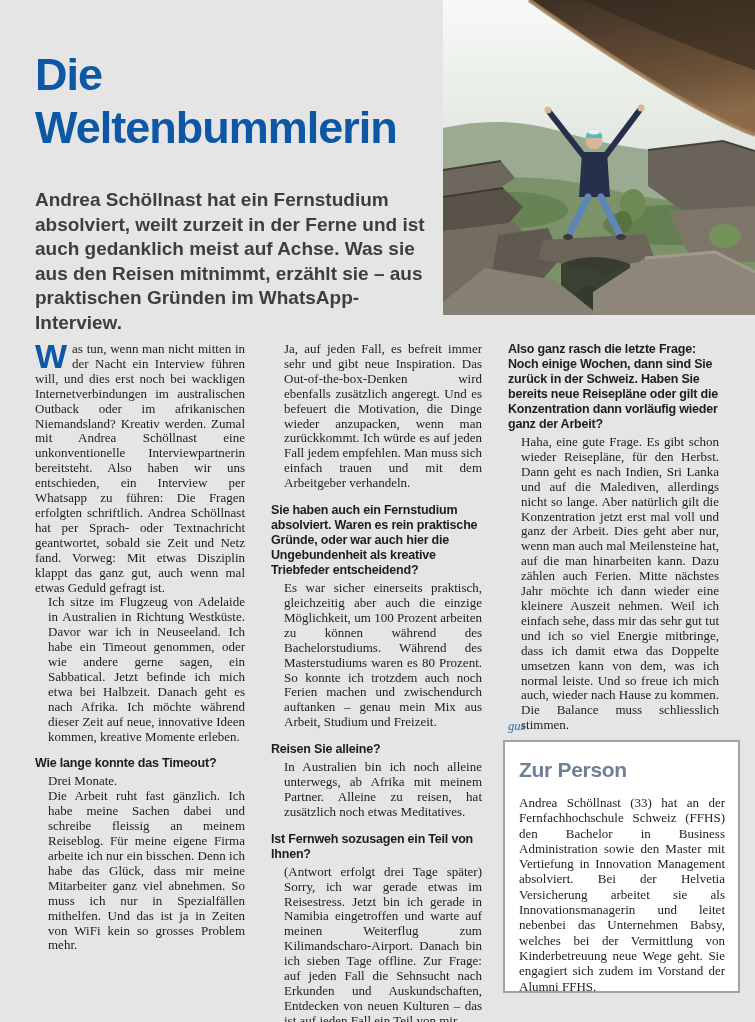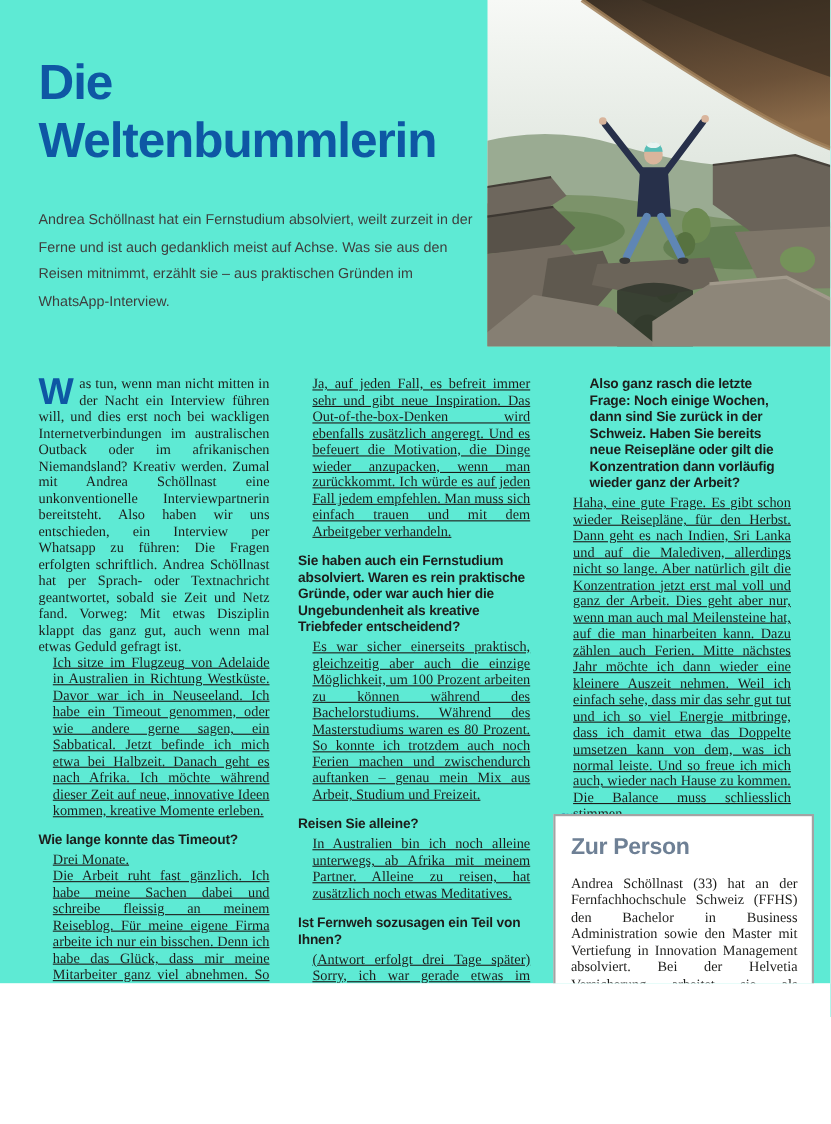--- a/index.html
+++ b/index.html
@@ -1,52 +1,52 @@
 <!DOCTYPE html>
 <html lang="de"><head>
 <meta charset="utf-8">
 <style>
   html,body { margin:0; padding:0; background:#ffffff; }
   .page {
-    position:relative; width:755px; height:894px; margin:0 auto;
-    background:#5eead4; overflow:hidden;
+    position:relative; width:755px; height:1022px; margin:0 auto;
+    background:#e5e5e5; overflow:hidden;
     font-family:"Liberation Sans", sans-serif;
     color:var(--text-dark,#1d1d1b);
   }
   
   .title {
     position:absolute; left:35px; top:48px; margin:0;
     font-size:45px; line-height:53px; font-weight:700;
     letter-spacing:-1px; color:var(--accent,#0e57a4);
   }
   .title span { display:block; }
   .lead {
     position:absolute; left:35px; top:188px; width:402px; margin:0;
-    font-size:13px; line-height:24.5px; color:var(--lead-gray,#3e3e3d);
+    font-size:19px; line-height:24.5px; color:var(--lead-gray,#3e3e3d);font-weight:bold;
   }
   
   .photo { position:absolute; left:443px; top:0; width:312px; height:315px; }
   .photo svg { display:block; width:100%; height:100%; }
   
   .columns {
     position:absolute; left:35px; top:342px; width:684px;
     display:grid; grid-template-columns:210px 211px 211px; column-gap:26px;
   }
   .lede, .answer {
     font-family:"Liberation Serif", serif;
     font-size:13px; line-height:14.9px; text-align:justify;
     margin:0; color:var(--text-dark,#1d1d1b); hyphens:auto;
   }
-  .answer { padding-left:13px;text-decoration:underline; }
+  .answer { padding-left:13px; }
   .question {
     font-family:"Liberation Sans", sans-serif;
     font-size:12.5px; line-height:15px; font-weight:700;
     letter-spacing:-0.2px; margin:12px 0 3px 0; color:var(--text-dark,#1d1d1b);
   }
-  .question:first-child { margin-top:0;margin-left:28px; }
+  .question:first-child { margin-top:0; }
   .dropcap {
     float:left; font-family:"Liberation Sans", sans-serif; font-weight:700;
     font-size:34px; line-height:27px; color:var(--accent,#0e57a4);
     margin:1px 5px 0 0;
   }
   .byline {
     font-family:"Liberation Serif", serif; font-style:italic;
     font-size:12.5px; color:var(--byline-blue,#2f6da8);
     text-align:left; margin-top:-14px; padding-right:2px;
   }

